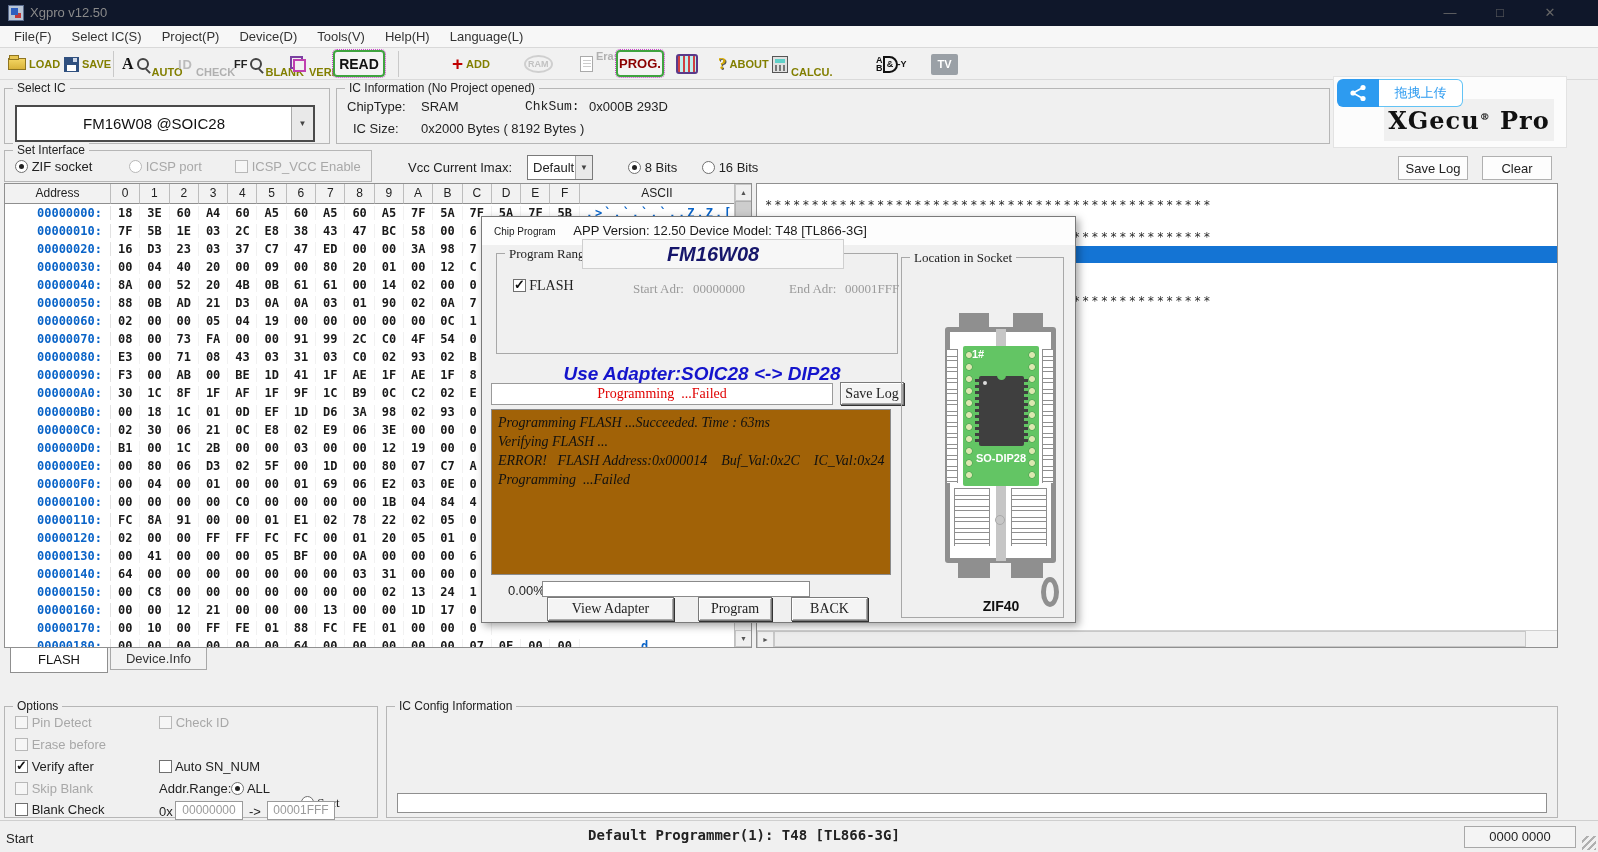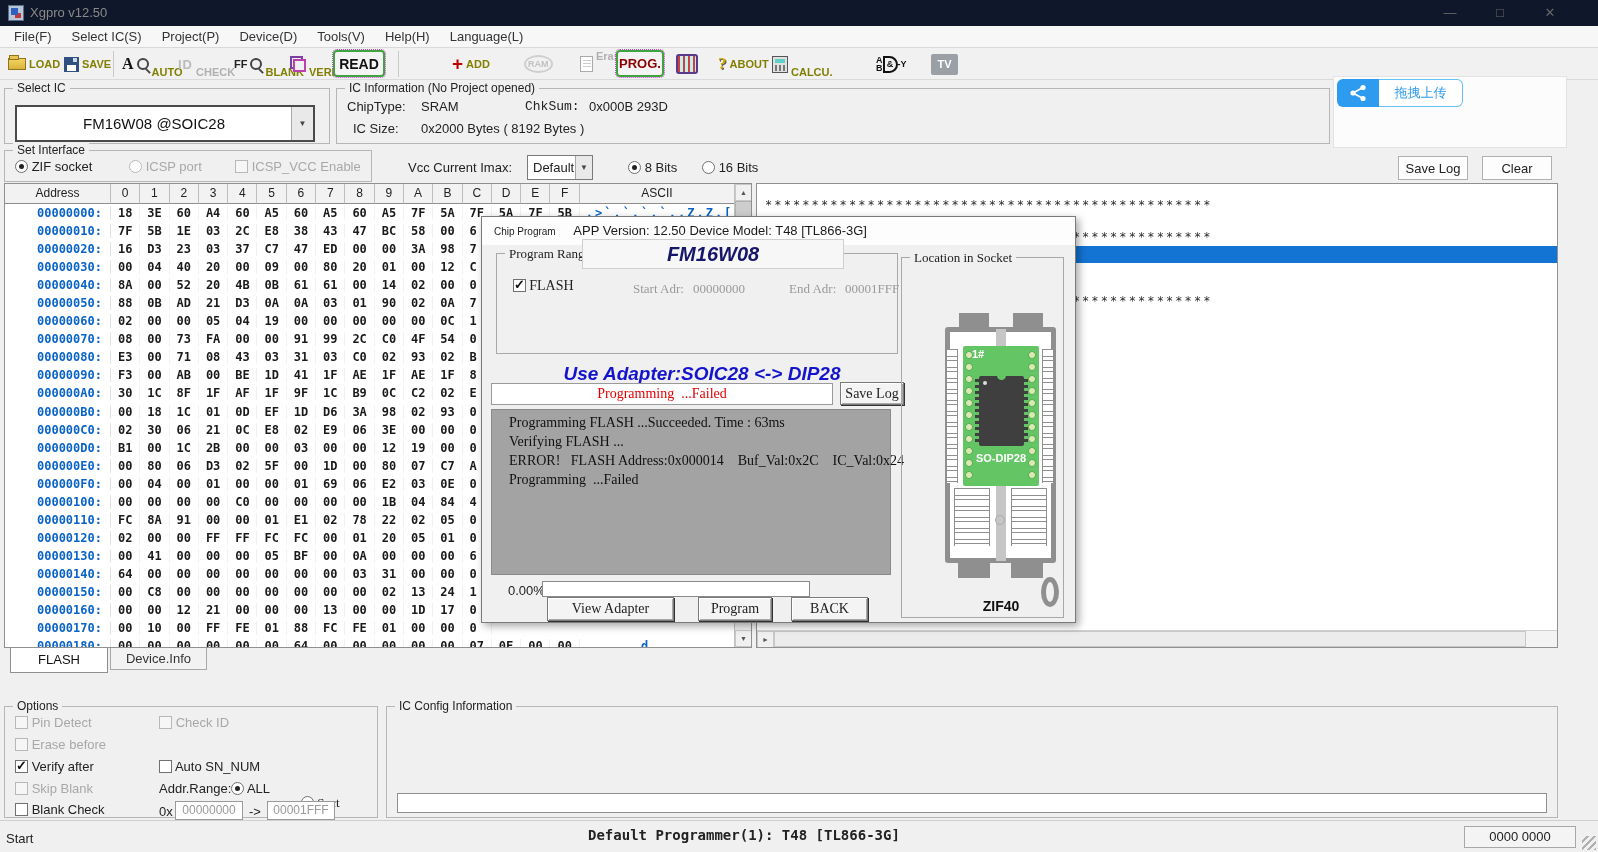--- a/index.html
+++ b/index.html
@@ -93,21 +93,21 @@
   #dlg .gl{background:#f0f0f0;font-family:"Liberation Serif","DejaVu Serif",serif;font-size:13px;}
   #dlgtitle{position:absolute;left:0;top:0;width:100%;height:28px;background:#fdfdfd;line-height:28px;}
   #dlgtitle .t1{margin-left:12px;font-size:10px;color:#1a1a1a;}
   #dlgtitle .t2{margin-left:14px;font-size:13px;color:#1a1a1a;}
   .serif{font-family:"Liberation Serif","DejaVu Serif",serif;}
   #banner{position:absolute;left:100px;top:22px;width:262px;height:30px;background:#f7f7f7;border:1px solid #cfcfcf;
           text-align:center;line-height:28px;font-size:20px;font-weight:bold;font-style:italic;color:#16166b;}
   #adapternote{position:absolute;left:10px;top:146px;width:420px;text-align:center;font-size:19px;font-weight:bold;font-style:italic;color:#1414cc;}
   #dstat{position:absolute;left:9px;top:166px;width:342px;height:22px;background:#fff;border:1px solid #9a9a9a;
          text-align:center;line-height:20px;color:#e00000;font-size:14px;white-space:pre;}
-  #dlogbox{position:absolute;left:9px;top:192px;width:400px;height:166px;background:#a3a3a3;border:1px solid #8a8a8a;padding:3px 17px;}
+  #dlogbox{position:absolute;left:9px;top:192px;width:400px;height:166px;background:#a16207;border:1px solid #8a8a8a;padding:3px 6px;font-style:italic;}
   .dlogline{font-size:14px;line-height:19px;color:#111;white-space:pre;font-family:"Liberation Serif","DejaVu Serif",serif;}
   .dbtn{background:#f4f4f4;border:1px solid #7a7a7a;box-shadow:inset 1px 1px 0 #fff, inset -1px -1px 0 #a8a8a8, 1px 1px 0 #333;
         font-family:"Liberation Serif","DejaVu Serif",serif;font-size:14px;}
   #pbar{position:absolute;left:60px;top:364px;width:268px;height:16px;background:#fff;border:1px solid #8a8a8a;}
   
   .sock-tab{position:absolute;background:#8f8f8f;}
   #sockbody{position:absolute;left:463px;top:110px;width:111px;height:236px;background:#fff;border:5px solid #8f8f8f;border-radius:3px;}
   #sockcol{position:absolute;left:514px;top:112px;width:10px;height:232px;background:#c6c6c6;}
   #board{position:absolute;left:481px;top:129px;width:76px;height:140px;background:#63c564;border-radius:2px;}
   #board .pin1{position:absolute;left:9px;top:2px;color:#fff;font-size:11px;font-weight:bold;}
@@ -246,20 +246,23 @@
     <span class="gl">IC Information (No Project opened)</span>
     <span class="lbl" style="left:10px;top:10px;">ChipType:</span>
     <span class="lbl" style="left:84px;top:10px;">SRAM</span>
     <span class="lbl" style="left:188px;top:10px;font-family:Liberation Mono, monospace;">ChkSum:</span>
     <span class="lbl" style="left:252px;top:10px;">0x000B 293D</span>
     <span class="lbl" style="left:16px;top:32px;">IC Size:</span>
     <span class="lbl" style="left:84px;top:32px;">0x2000 Bytes ( 8192 Bytes )</span>
   </div>
 
   <div class="abs" id="rightpanel"></div>
+  <div class="abs" id="logostrip">
+    <span class="x"><span>XGecu</span><span class="r">®</span> <span>Pro</span></span>
+  </div>
   <div class="abs" id="upload">
     <div id="upicon">
       <svg width="20" height="20" viewBox="0 0 20 20">
           <circle cx="5" cy="10" r="2.6" fill="#fff"></circle>
           <circle cx="15" cy="4.5" r="2.6" fill="#fff"></circle>
           <circle cx="15" cy="15.5" r="2.6" fill="#fff"></circle>
           <line x1="5" y1="10" x2="15" y2="4.5" stroke="#fff" stroke-width="1.6"></line>
           <line x1="5" y1="10" x2="15" y2="15.5" stroke="#fff" stroke-width="1.6"></line>
         </svg>
     </div>

